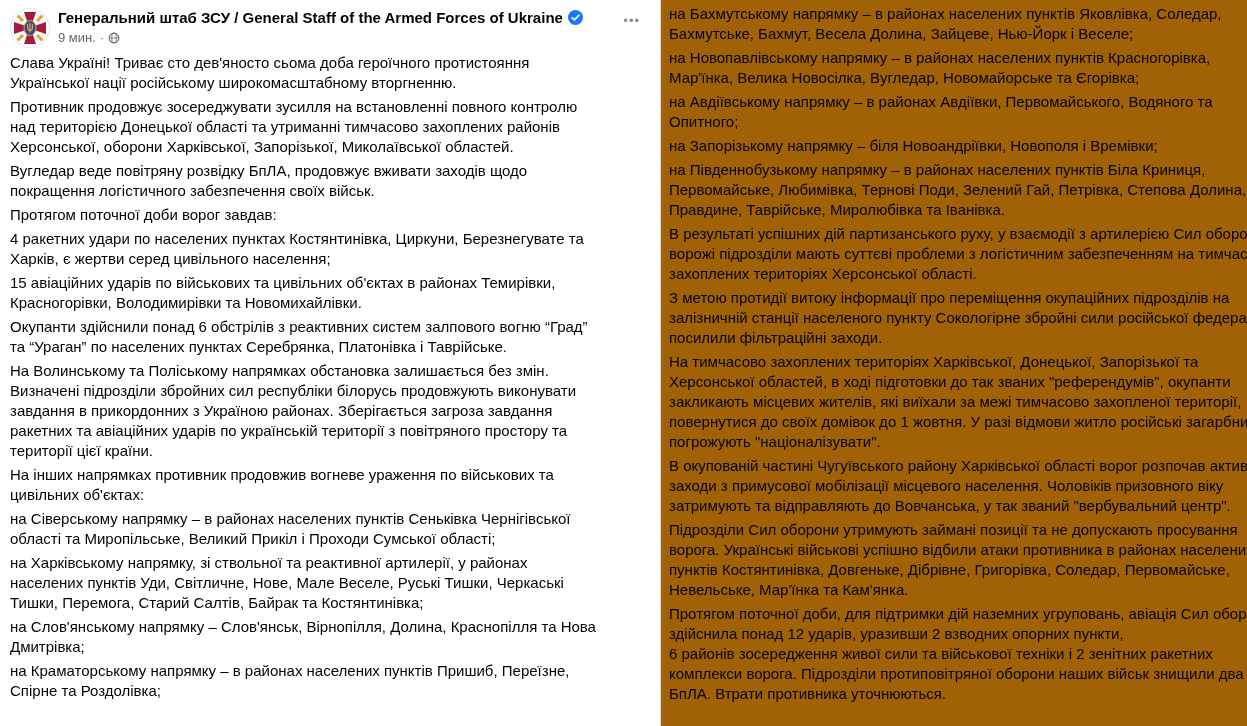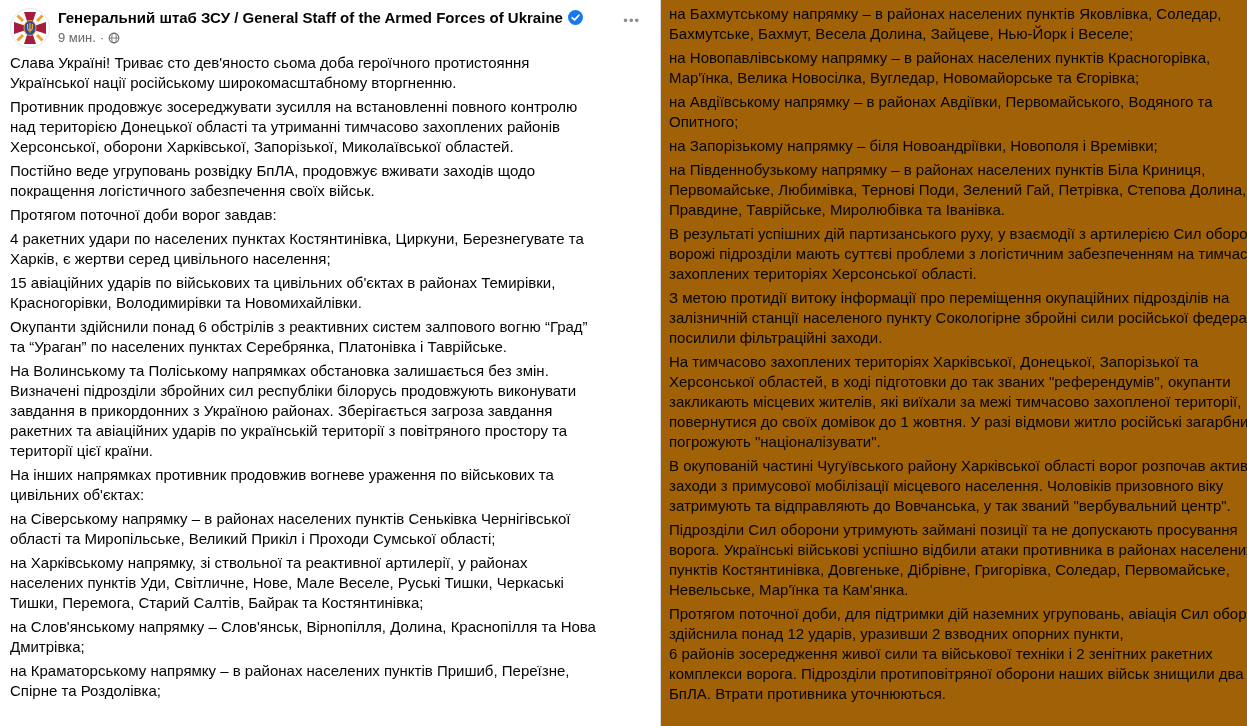--- a/index.html
+++ b/index.html
@@ -93,21 +93,21 @@
         </div>
       </div>
       <button class="more-btn">
         <span>•••</span>
       </button>
     </div>
 
     <div class="left-body">
         <p class="para">Слава Україні! Триває сто дев'яносто сьома доба героїчного протистояння Української нації російському широкомасштабному вторгненню.</p>
         <p class="para">Противник продовжує зосереджувати зусилля на встановленні повного контролю над територією Донецької області та утриманні тимчасово захоплених районів Херсонської, оборони Харківської, Запорізької, Миколаївської областей.</p>
-        <p class="para">Постійно веде угруповань розвідку БпЛА, продовжує вживати заходів щодо покращення логістичного забезпечення своїх військ.</p>
+        <p class="para">Вугледар веде повітряну розвідку БпЛА, продовжує вживати заходів щодо покращення логістичного забезпечення своїх військ.</p>
         <p class="para">Протягом поточної доби ворог завдав:</p>
         <p class="para">4 ракетних удари по населених пунктах Костянтинівка, Циркуни, Березнегувате та Харків, є жертви серед цивільного населення;</p>
         <p class="para">15 авіаційних ударів по військових та цивільних об'єктах в районах Темирівки, Красногорівки, Володимирівки та Новомихайлівки.</p>
         <p class="para">Окупанти здійснили понад 6 обстрілів з реактивних систем залпового вогню “Град” та “Ураган” по населених пунктах Серебрянка, Платонівка і Таврійське.</p>
         <p class="para">На Волинському та Поліському напрямках обстановка залишається без змін. Визначені підрозділи збройних сил республіки білорусь продовжують  виконувати завдання в прикордонних з Україною районах. Зберігається загроза завдання ракетних та авіаційних ударів по українській території з повітряного простору та території цієї країни.</p>
         <p class="para">На інших напрямках противник продовжив вогневе ураження по військових та цивільних об'єктах:</p>
         <p class="para">на Сіверському напрямку – в районах населених пунктів Сеньківка Чернігівської області та Миропільське, Великий Прикіл і Проходи Сумської області;</p>
         <p class="para">на Харківському напрямку, зі ствольної та реактивної артилерії, у районах населених пунктів Уди, Світличне, Нове, Мале Веселе, Руські Тишки, Черкаські Тишки, Перемога, Старий Салтів, Байрак та Костянтинівка;</p>
         <p class="para">на Слов'янському напрямку – Слов'янськ, Вірнопілля, Долина, Краснопілля та Нова Дмитрівка;</p>
         <p class="para">на Краматорському напрямку – в районах населених пунктів Пришиб, Переїзне, Спірне та Роздолівка;</p>

